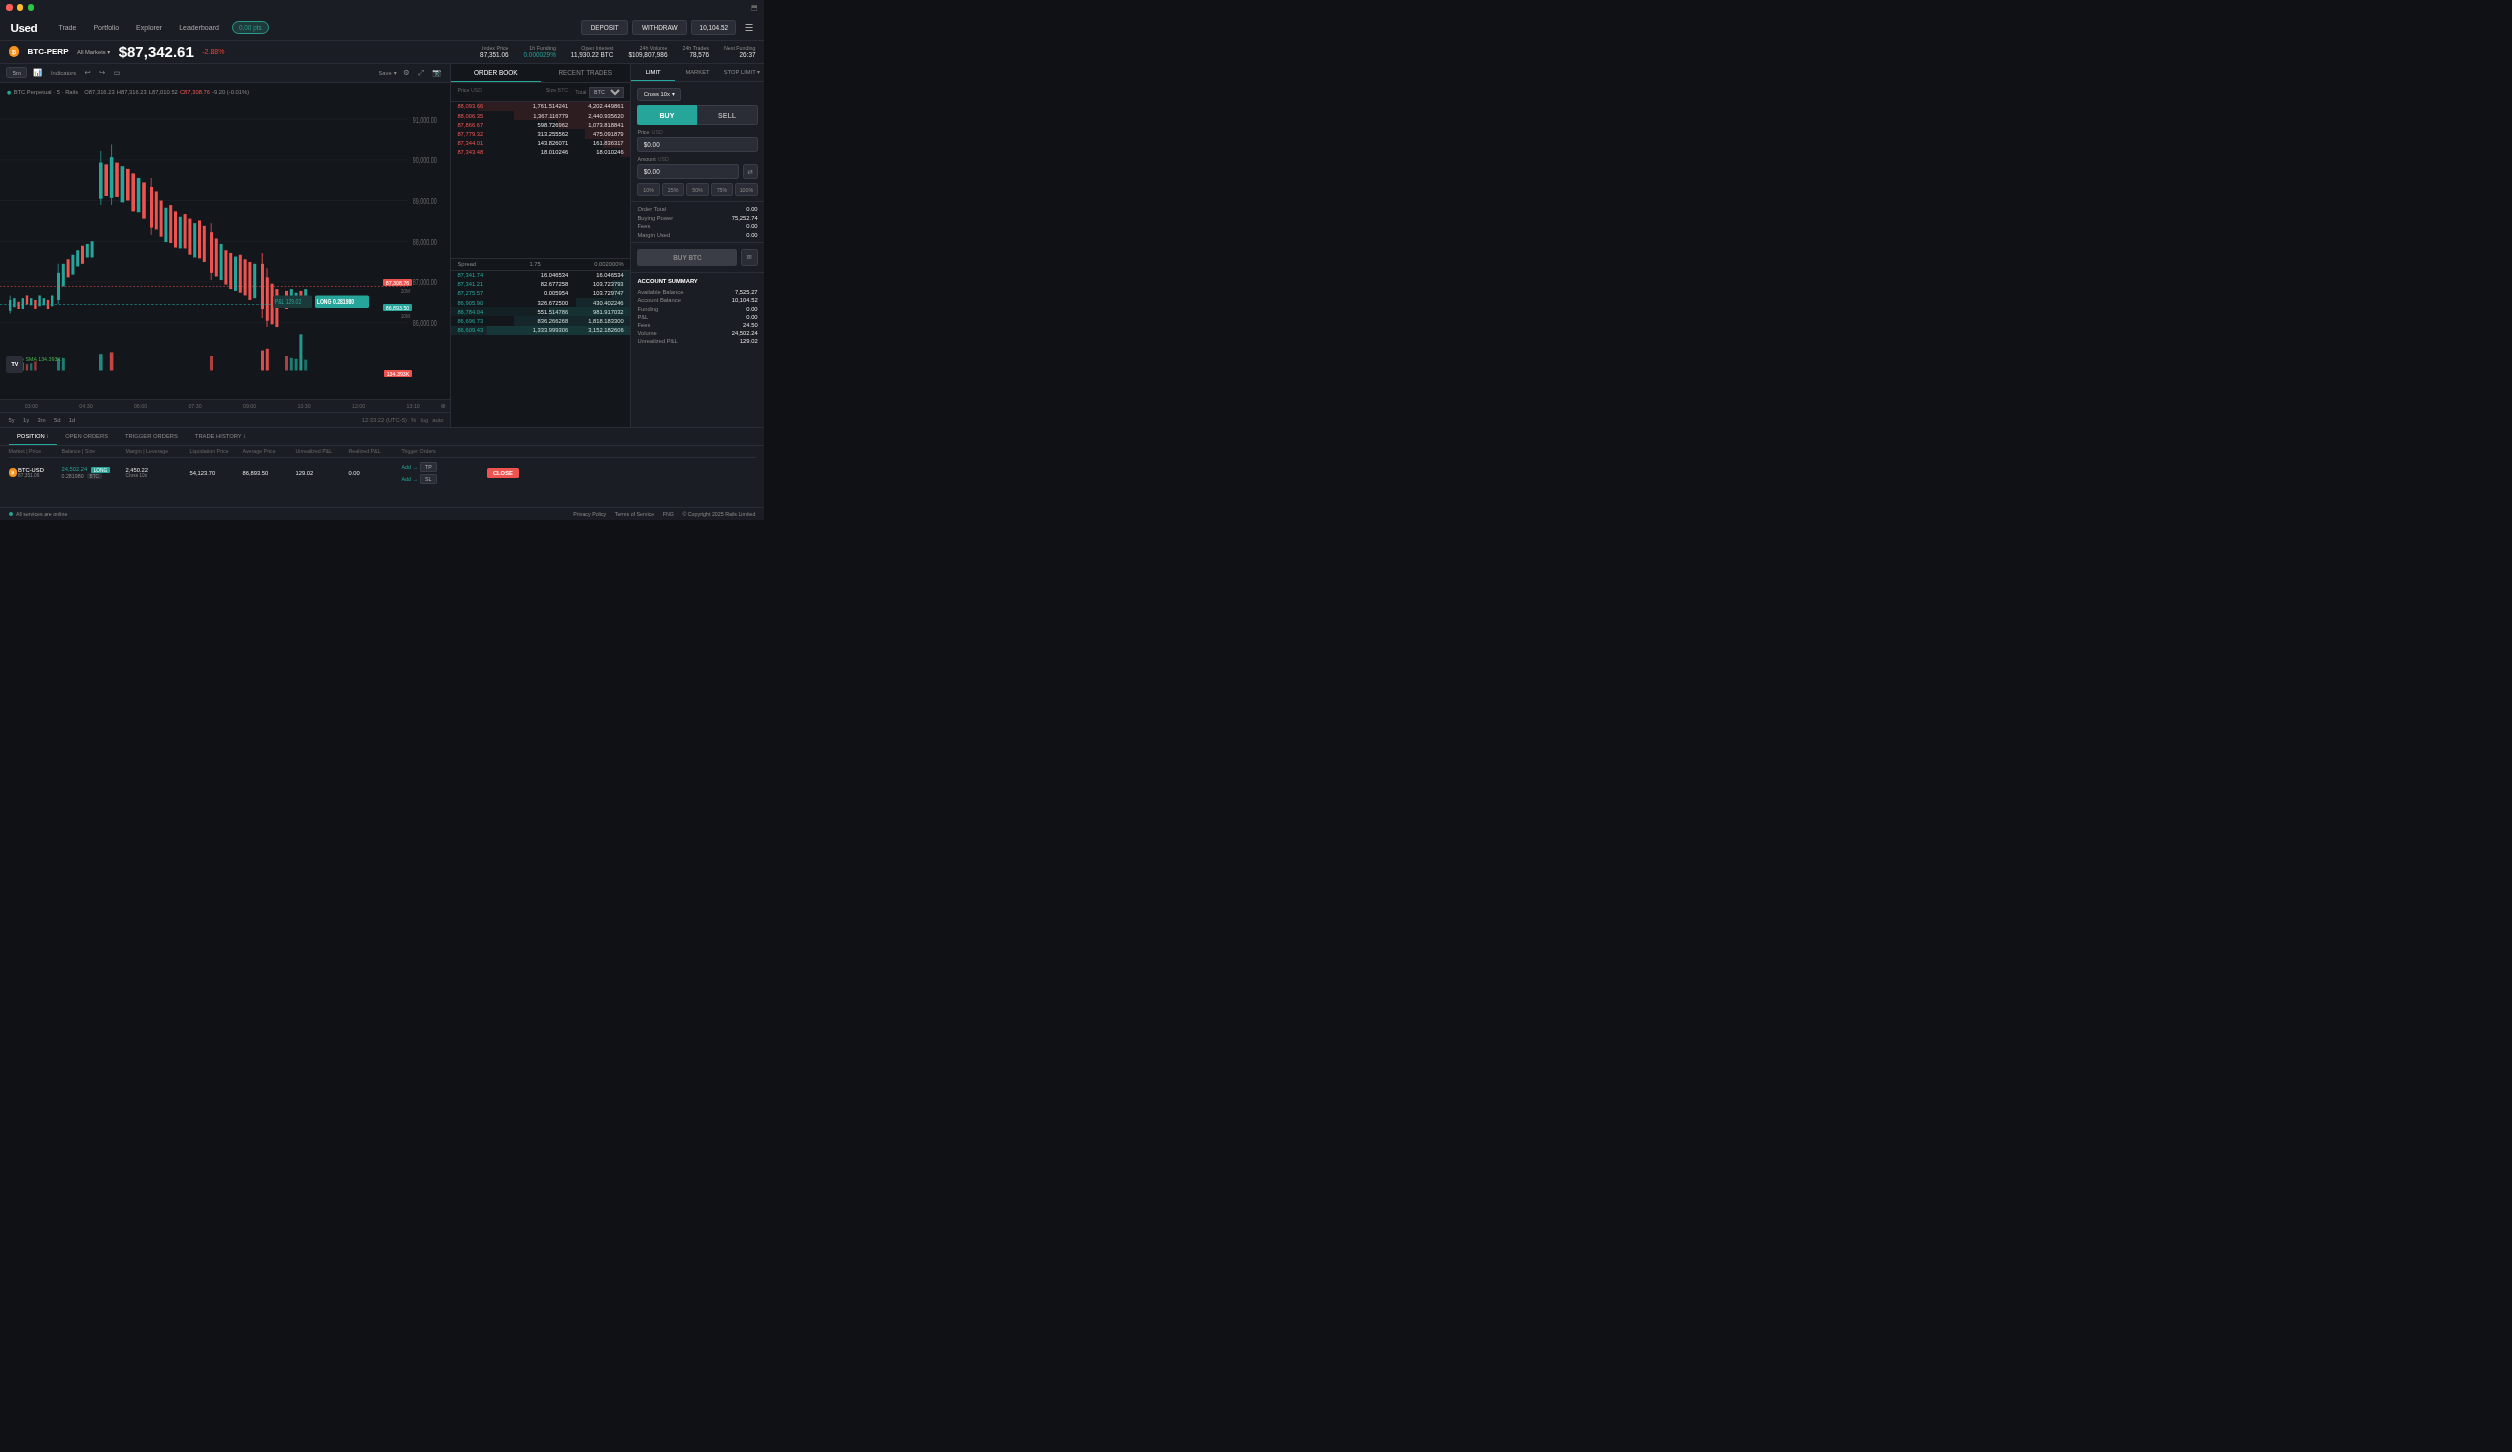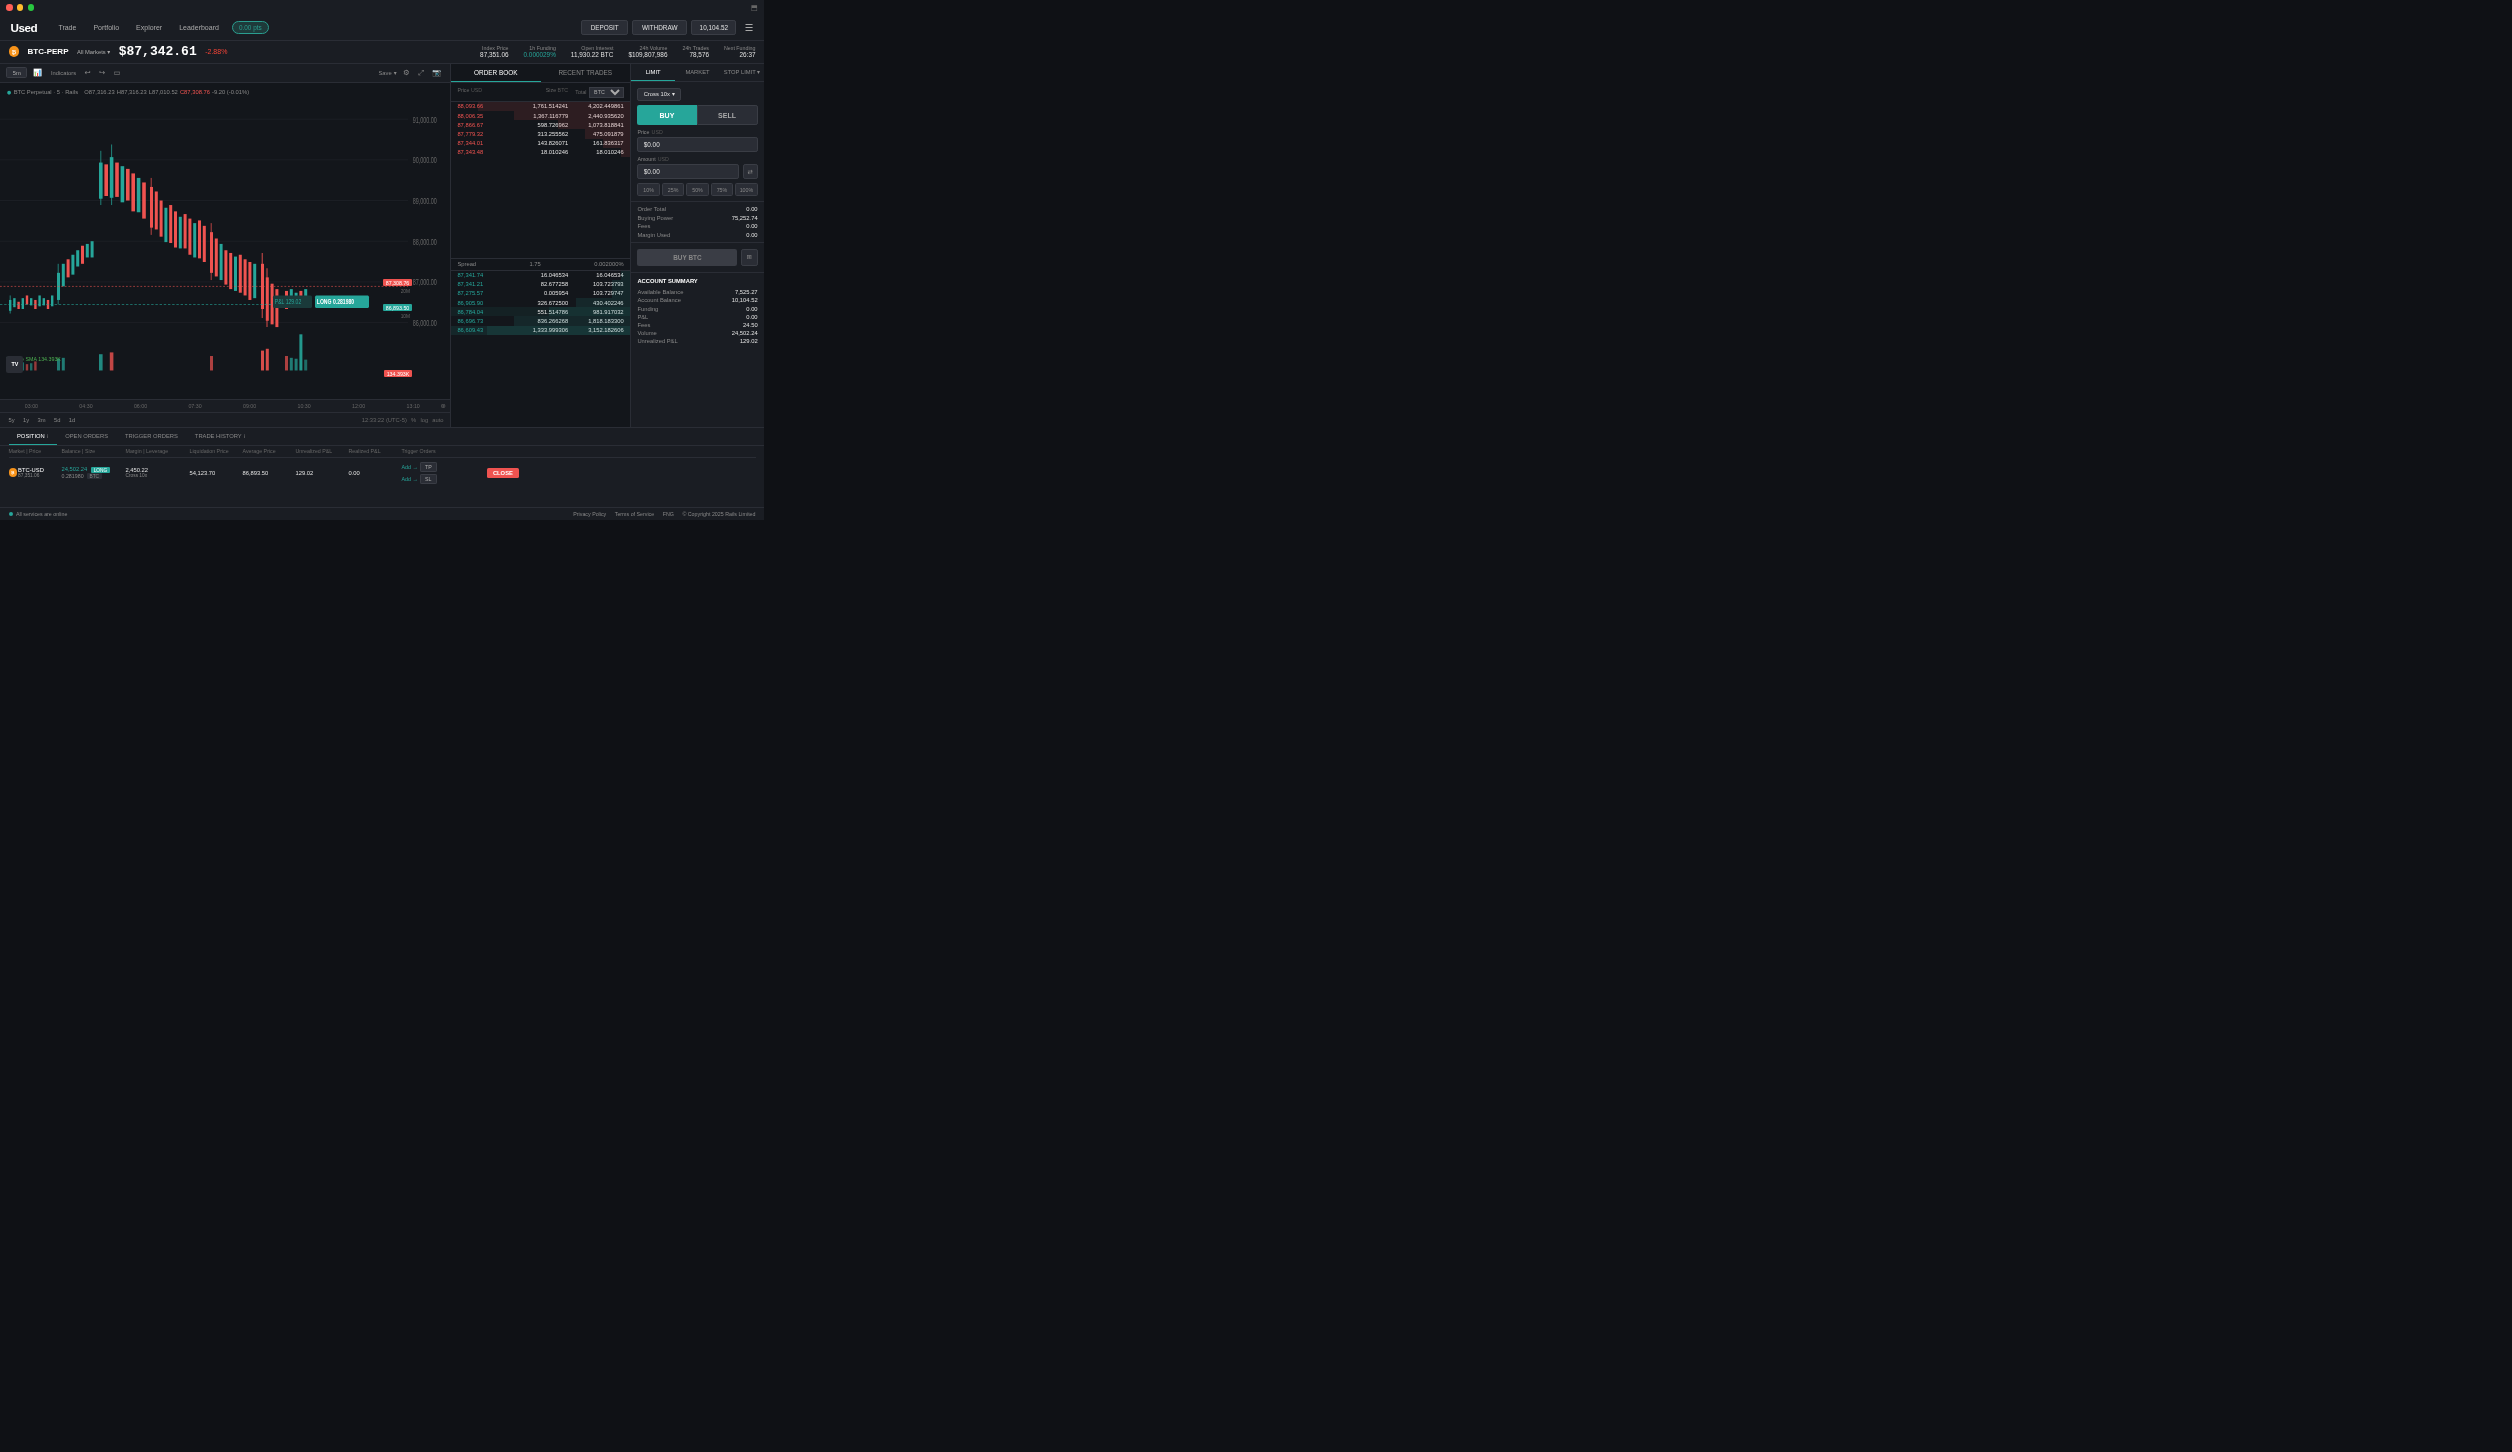--- a/index.html
+++ b/index.html
@@ -114,21 +114,21 @@
       display: flex; align-items: center; justify-content: center;
       color: #fff; font-size: 5.3px; font-weight: bold;
     }
     .market-pair {
       font-size: 8px; font-weight: 700; color: #fff;
     }
     .market-dropdown {
       font-size: 5.8px; color: #aaa; cursor: pointer;
     }
     .market-price {
-      font-size: 13px; font-weight: 700; color: #fff; font-family: Liberation Mono, monospace;
+      font-size: 15px; font-weight: 700; color: #fff;
     }
     .market-change {
       color: #f44336; font-size: 7px;
     }
     .market-stats {
       margin-left: auto;
       display: flex;
       gap: 15px;
     }
     .stat-item {

